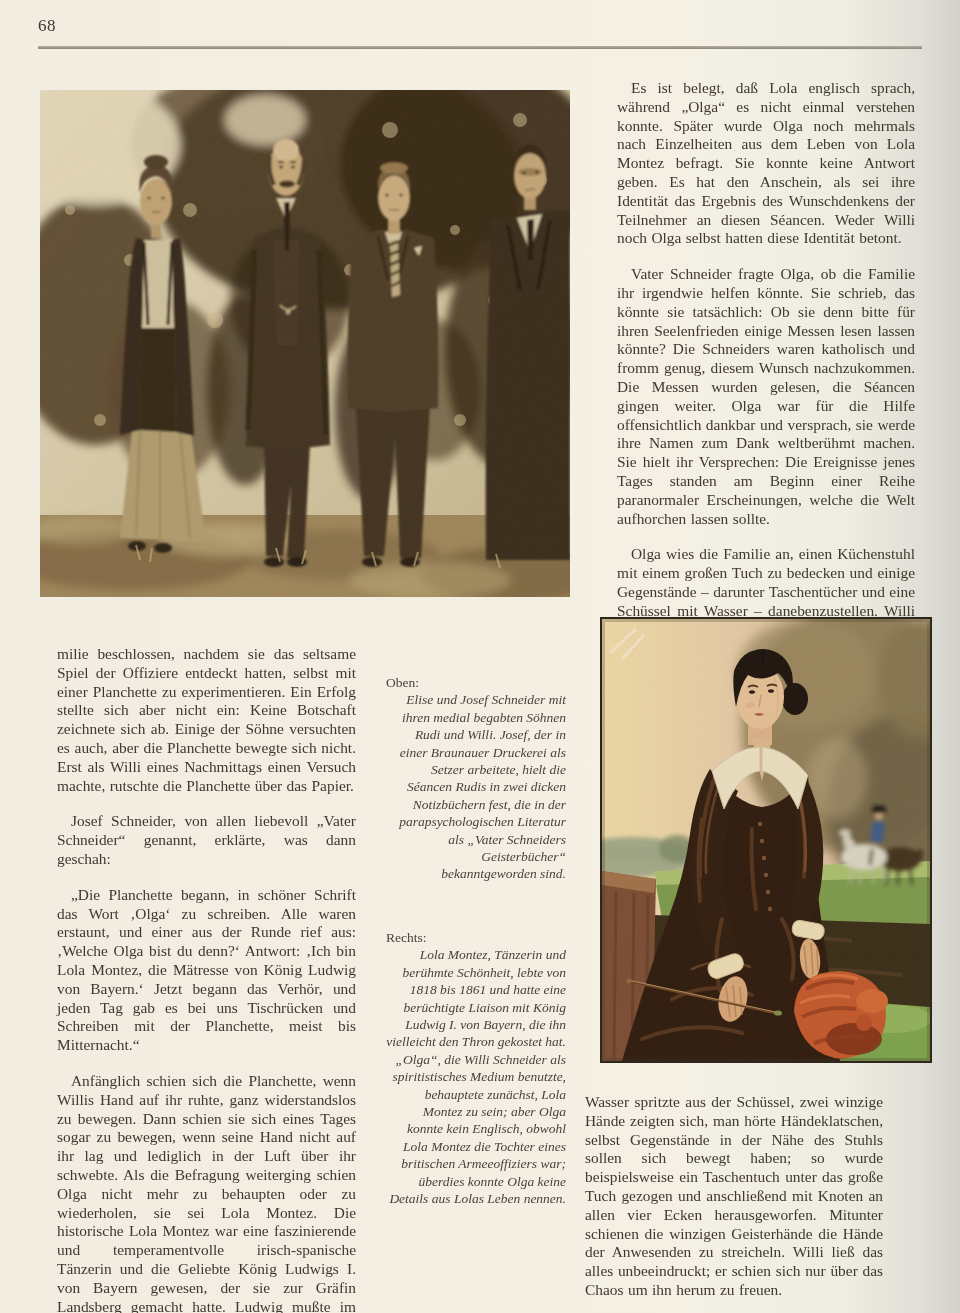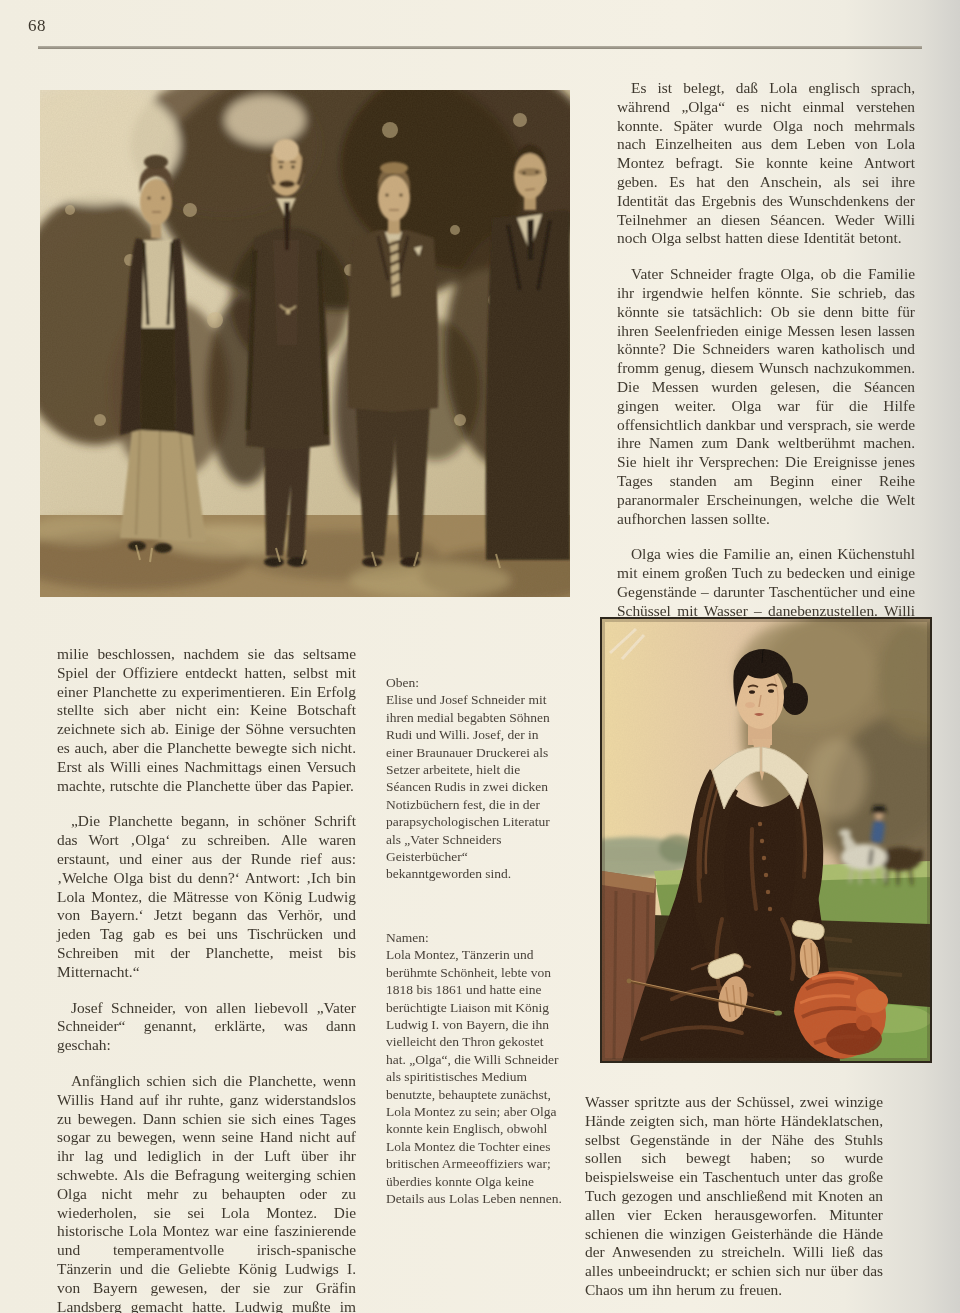--- a/index.html
+++ b/index.html
@@ -4,35 +4,35 @@
 <style>
   html,body{margin:0;padding:0;}
   .page{
     position:relative;
     width:960px;height:1313px;
     background:linear-gradient(90deg,#f1ede0 0%,#f4f0e4 72%,#efece1 88%,#e0ded6 96%,#d2d1cc 100%);
     font-family:"Liberation Serif","DejaVu Serif",serif;
     color:#3e382e;
     overflow:hidden;
   }
-  .page-number{position:absolute;left:28px;top:16px;font-size:17px;letter-spacing:.5px;}
+  .page-number{position:absolute;left:38px;top:16px;font-size:17px;letter-spacing:.5px;}
   .top-rule{position:absolute;left:38px;top:46px;width:884px;height:3px;
     background:linear-gradient(#b3aea1,#8d877a);}
   .col{position:absolute;}
   .col p{margin:17px;text-align:justify;font-size:15.4px;line-height:18.8px;
     hyphens:auto;-webkit-hyphens:auto;word-spacing:.04em;}
   .col p.indent{text-indent:14px;}
   .col-left{left:40px;top:628px;width:333px;}
   .col-right-top{left:600px;top:62px;width:332px;}
   .col-right-bottom{left:568px;top:1076px;width:332px;}
   .captions{position:absolute;left:386px;top:628px;width:180px;}
   .caption{font-size:13.5px;line-height:17.4px;color:#49423a;}
   .caption + .caption{margin-top:13px;}
   .cap-label{font-style:normal;margin-top:46px;}
-  .cap-text{}
+  .cap-text{font-style:italic;text-align:right;}
   figure{margin:0;padding:0;}
   .photo-fig{position:absolute;left:40px;top:90px;width:530px;height:507px;overflow:hidden;}
   .portrait-fig{position:absolute;left:600px;top:617px;width:328px;height:442px;
     border:2px solid #2e271c;overflow:hidden;background:#e7d2a6;}
   svg{display:block;}
 </style>
 </head>
 <body>
 
 <div class="page">
@@ -367,29 +367,29 @@
       <rect width="328" height="442" filter="url(#ptGrain)" opacity="0.2"></rect>
     </svg>
   </figure>
 
   <div class="col col-right-bottom">
     <p>Wasser spritzte aus der Schüssel, zwei winzige Hände zeigten sich, man hörte Händeklatschen, selbst Gegenstände in der Nähe des Stuhls sollen sich bewegt haben; so wurde beispielsweise ein Taschentuch unter das große Tuch gezogen und anschließend mit Knoten an allen vier Ecken herausgeworfen. Mitunter schienen die winzigen Geisterhände die Hände der Anwesenden zu streicheln. Willi ließ das alles unbeeindruckt; er schien sich nur über das Chaos um ihn herum zu freuen.</p>
   </div>
 
   <div class="col col-left">
     <p>milie beschlossen, nachdem sie das seltsame Spiel der Offiziere entdeckt hatten, selbst mit einer Planchette zu experimentieren. Ein Erfolg stellte sich aber nicht ein: Keine Botschaft zeichnete sich ab. Einige der Söhne versuchten es auch, aber die Planchette bewegte sich nicht. Erst als Willi eines Nachmittags einen Versuch machte, rutschte die Planchette über das Papier.</p>
+    <p class="indent">Josef Schneider, von allen liebevoll „Vater Schneider“ genannt, erklärte, was dann geschah:</p>
     <p class="indent">„Die Planchette begann, in schöner Schrift das Wort ‚Olga‘ zu schreiben. Alle waren erstaunt, und einer aus der Runde rief aus: ‚Welche Olga bist du denn?‘ Antwort: ‚Ich bin Lola Montez, die Mätresse von König Ludwig von Bayern.‘ Jetzt begann das Verhör, und jeden Tag gab es bei uns Tischrücken und Schreiben mit der Planchette, meist bis Mitternacht.“</p>
-    <p class="indent">Josef Schneider, von allen liebevoll „Vater Schneider“ genannt, erklärte, was dann geschah:</p>
     <p class="indent">Anfänglich schien sich die Planchette, wenn Willis Hand auf ihr ruhte, ganz widerstandslos zu bewegen. Dann schien sie sich eines Tages sogar zu bewegen, wenn seine Hand nicht auf ihr lag und lediglich in der Luft über ihr schwebte. Als die Befragung weiterging schien Olga nicht mehr zu behaupten oder zu wiederholen, sie sei Lola Montez. Die historische Lola Montez war eine faszinierende und temperamentvolle irisch-spanische Tänzerin und die Geliebte König Ludwigs I. von Bayern gewesen, der sie zur Gräfin Landsberg gemacht hatte. Ludwig mußte im Revolutionsjahr 1848 abdanken. Manche behaupten, wegen seiner Liaison mit Lola, der letzten großen Mätresse der europäischen Kulturgeschichte.</p>
   </div>
 
   <div class="captions">
     <div class="caption">
       <div class="cap-label">Oben:</div>
       <div class="cap-text">Elise und Josef Schneider mit ihren medial begabten Söhnen Rudi und Willi. Josef, der in einer Braunauer Druckerei als Setzer arbeitete, hielt die Séancen Rudis in zwei dicken Notizbüchern fest, die in der parapsychologischen Literatur als „Vater Schneiders Geisterbücher“ bekanntgeworden sind.</div>
     </div>
     <div class="caption">
-      <div class="cap-label">Namen:</div>
+      <div class="cap-label">Rechts:</div>
       <div class="cap-text">Lola Montez, Tänzerin und berühmte Schönheit, lebte von 1818 bis 1861 und hatte eine berüchtigte Liaison mit König Ludwig I. von Bayern, die ihn vielleicht den Thron gekostet hat. „Olga“, die Willi Schneider als spiritistisches Medium benutzte, behauptete zunächst, Lola Montez zu sein; aber Olga konnte kein Englisch, obwohl Lola Montez die Tochter eines britischen Armeeoffiziers war; überdies konnte Olga keine Details aus Lolas Leben nennen.</div>
     </div>
   </div>
 
 </div>
 
 </body></html>

